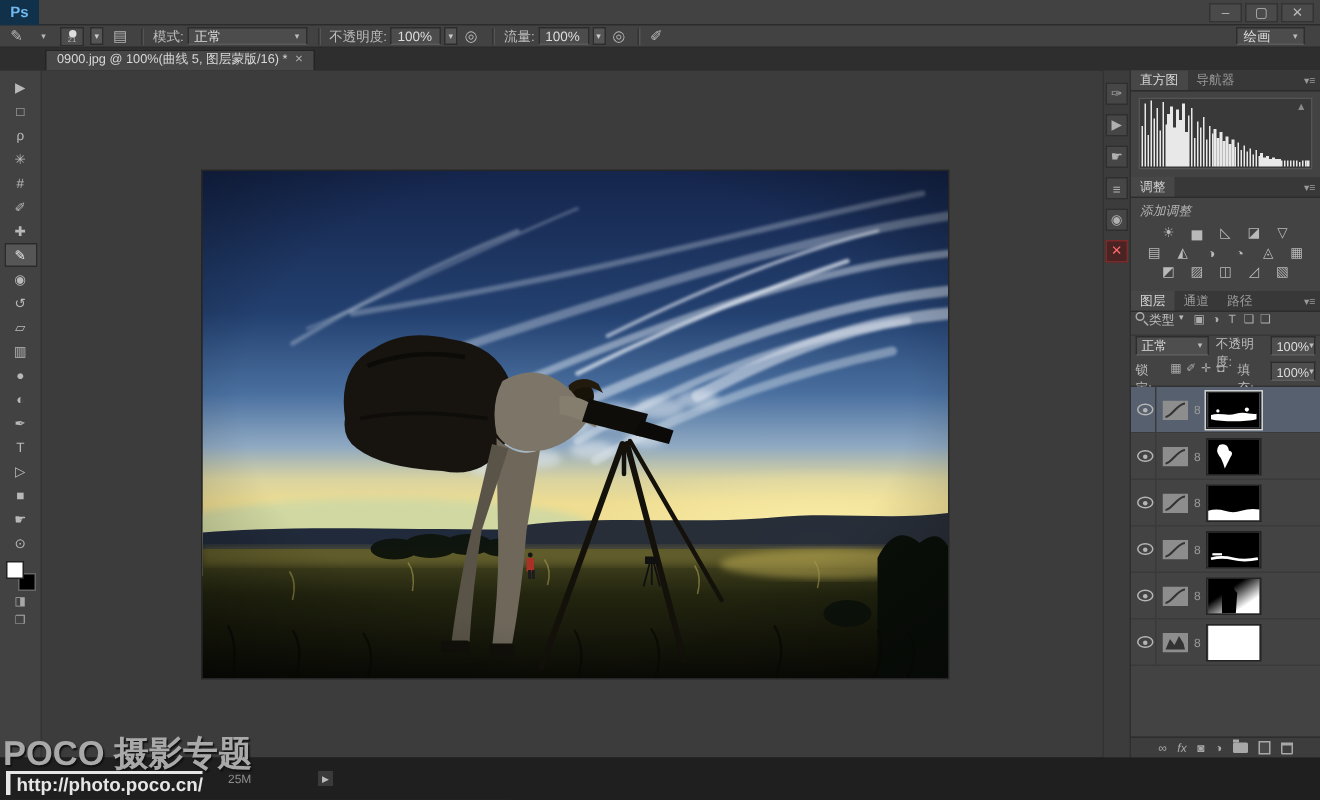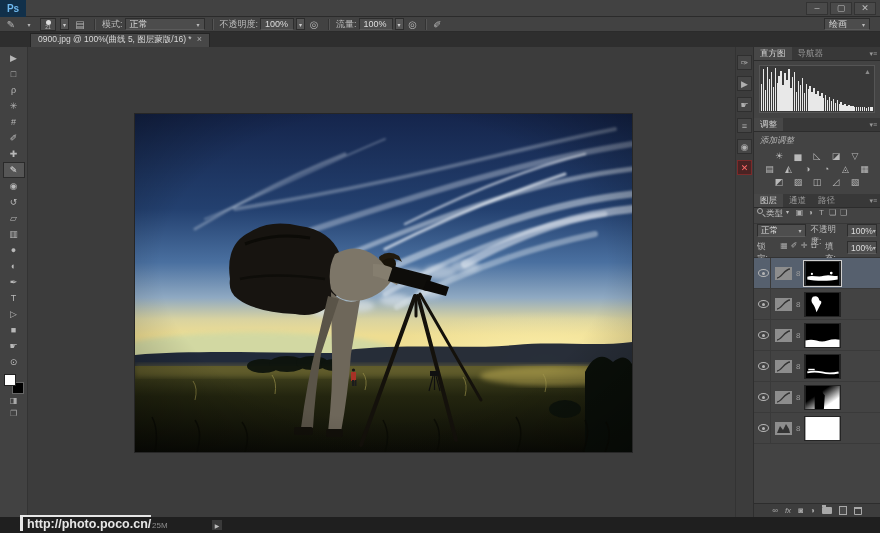--- a/index.html
+++ b/index.html
@@ -132,32 +132,32 @@
   .lay-footer { height:14px; background:#3d3d3d; border-top:1px solid #2d2d2d;
     display:flex; align-items:center; justify-content:center; gap:7px; }
   .ft-ico { font-size:8px; color:#a8a8a8; display:flex; align-items:center; justify-content:center; }
   .folder { width:10px; height:7px; background:#a8a8a8; border-radius:1px; position:relative; }
   .folder:before { content:''; position:absolute; top:-2px; left:0; width:4px; height:2px; background:#a8a8a8; }
   .newpage { width:8px; height:9px; border:1px solid #a8a8a8; background:#4a4a4a; }
   .trash { width:8px; height:8px; border:1px solid #a8a8a8; border-top:2px solid #a8a8a8;
     border-radius:0 0 1px 1px; }
 
   
-  .bottombar { height:16px; background:#1f1f1f; display:flex; align-items:center;
+  .bottombar { height:28px; background:#1f1f1f; display:flex; align-items:center;
     font-size:8px; color:#8d8d8d; position:relative; }
   .status-doc { position:absolute; left:152px; }
   .status-arrow { position:absolute; left:212px; width:10px; height:10px; background:#3a3a3a;
     color:#bbb; font-size:6px; display:flex; align-items:center; justify-content:center; }
 
   
   .watermark { position:absolute; left:2px; bottom:2px; z-index:40; line-height:1; }
   .wm-title { font-size:23px; font-weight:bold; color:#a9a9a9;
     text-shadow:1px 1px 1px #111; letter-spacing:0px; }
   .wm-url { font-size:12.5px; font-weight:bold; color:#e6e6e6; border-left:3px solid #e6e6e6;
-    border-top:2px solid #e6e6e6; padding:1px 0 0 4px; margin-left:18px; display:inline-block; }
+    border-top:2px solid #e6e6e6; padding:1px 0 0 4px; margin-left:2px; display:inline-block; }
 </style>
 </head>
 <body>
 
 <div class="app">
 
   <div class="menubar">
     <div class="ps-logo">Ps</div>
     <div class="win-controls">
       <span class="win-btn">–</span>
@@ -666,16 +666,17 @@
       </div>
     </div>
   </div>
 
   <div class="bottombar">
     <span class="status-doc">25M</span>
     <span class="status-arrow">▶</span>
   </div>
 
   <div class="watermark">
+    <div class="wm-title">POCO 摄影专题</div>
     <div class="wm-url">http://photo.poco.cn/</div>
   </div>
 
 </div>
 
 </body></html>

